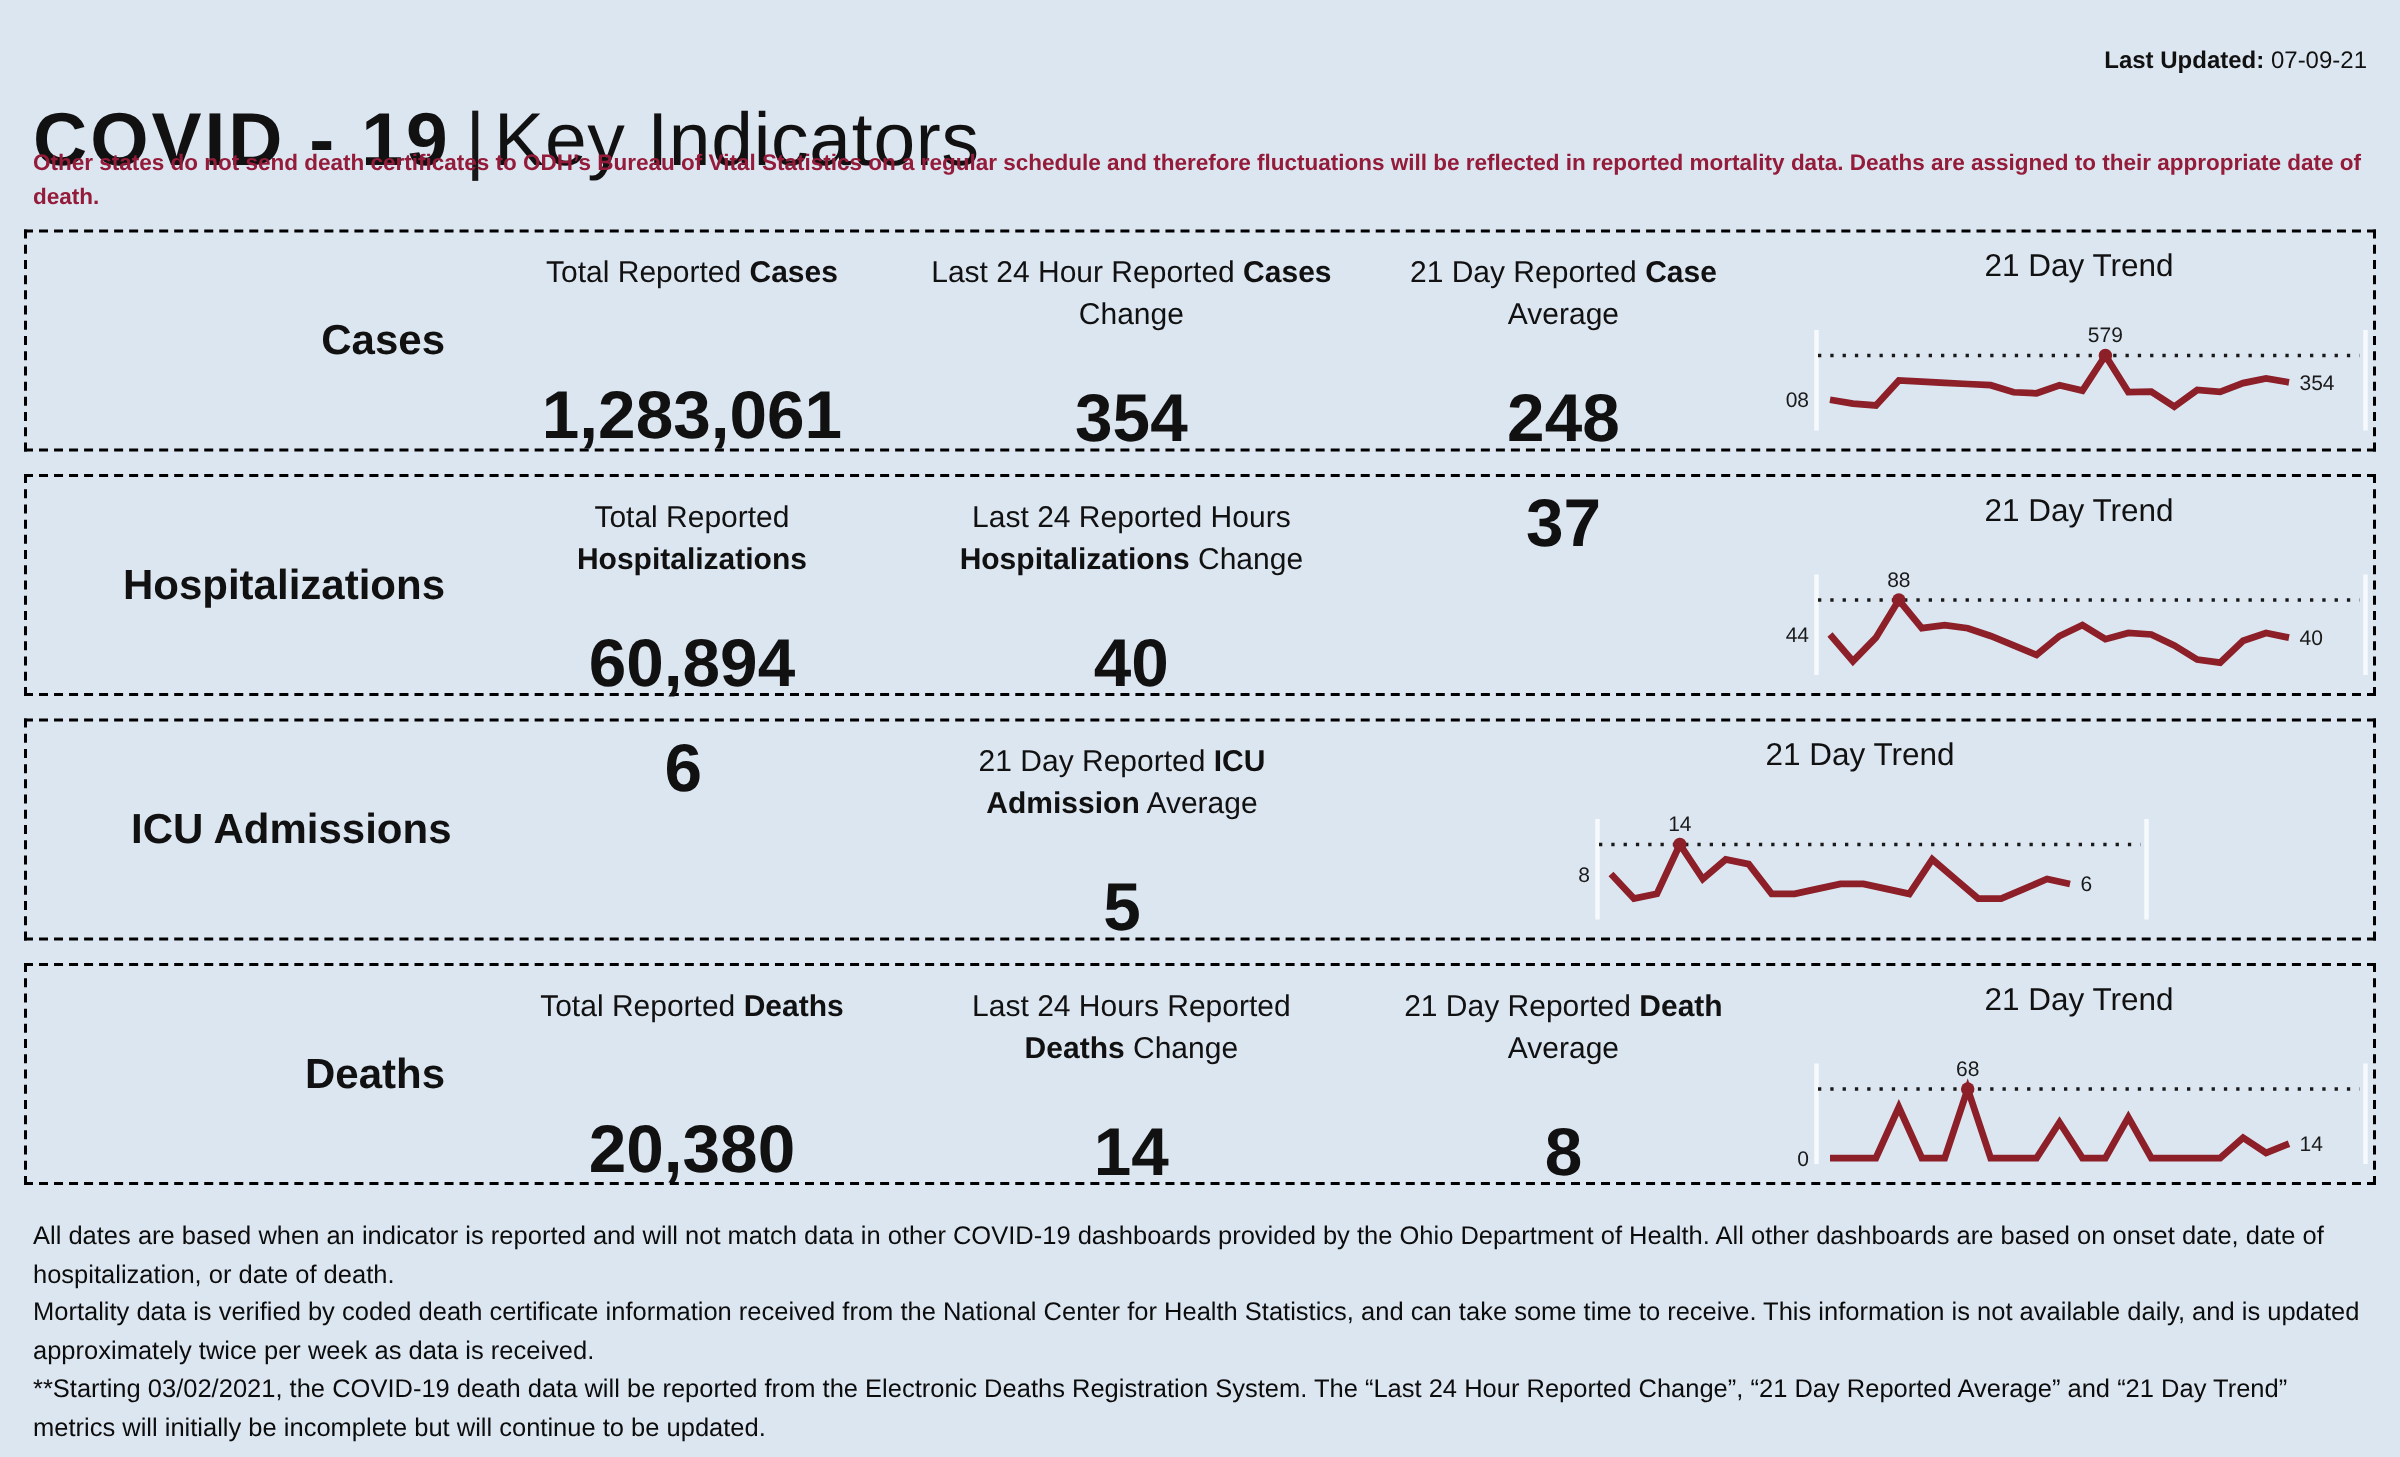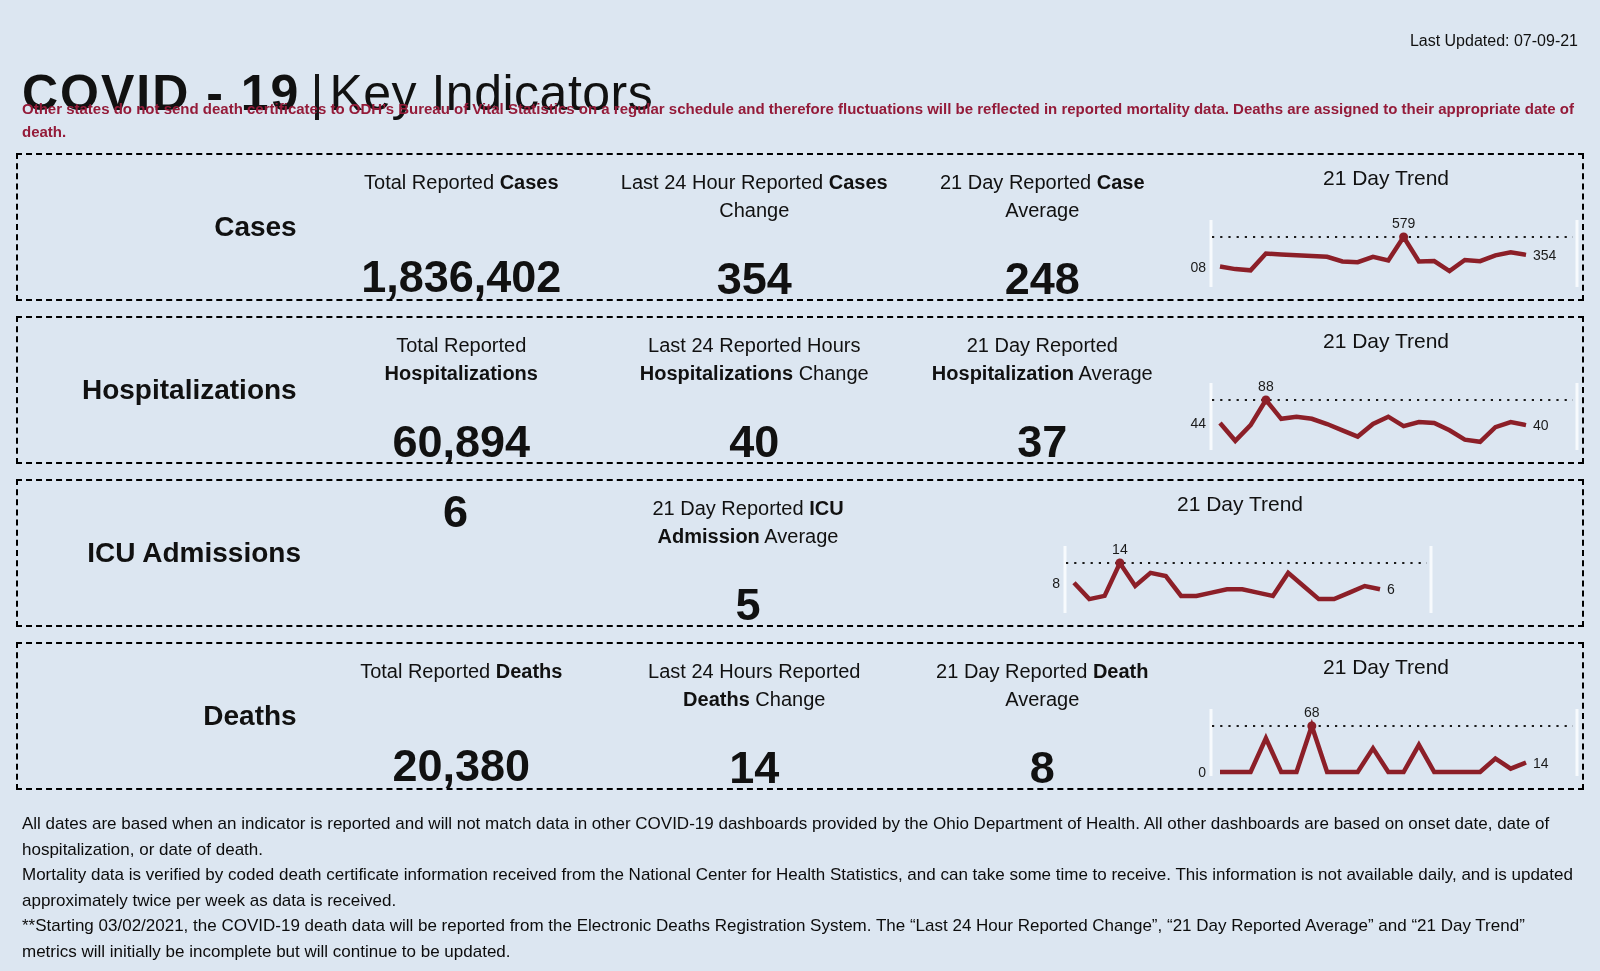--- a/index.html
+++ b/index.html
@@ -12,21 +12,21 @@
   }
   .page { padding:0 16px; }
 
   
   .hdr { display:flex; justify-content:space-between; align-items:flex-start; padding:18px 6px 0 6px; height:96px; }
   .title { font-size:50px; line-height:1.1; white-space:nowrap;margin-top:48px; }
   .title .t-bold { font-weight:bold; letter-spacing:2px; }
   .title .t-sep { font-weight:400; padding:0 6px 0 10px; color:#161616; }
   .title .t-reg { font-weight:400; letter-spacing:0.5px; }
   .updated { font-size:16px; padding-top:14px; white-space:nowrap; }
-  .updated .u-lbl { font-weight:normal;margin-top:33px; }
+  .updated .u-lbl { font-weight:bold;margin-top:33px; }
 
   
   .disclaimer {
     color:#941b39; font-weight:bold; font-size:15px; line-height:1.5;
     padding:2px 6px 10px 6px; max-width:1570px;
   }
 
   
   .row {
     border:2px dashed #000;
@@ -73,21 +73,21 @@
       <span>07-09-21</span>
     </div>
   </div>
 
   <div class="disclaimer">Other states do not send death certificates to ODH’s Bureau of Vital Statistics on a regular schedule and therefore fluctuations will be reflected in reported mortality data. Deaths are assigned to their appropriate date of death.</div>
 
   <div class="row">
     <div class="cell-label">Cases</div>
     <div class="cell-metric cell-total">
       <div class="m-header"><span>Total Reported </span><span style="font-weight: bold;">Cases</span></div>
-      <div class="m-value">1,836,402</div>
+      <div class="m-value">1,283,061</div>
     </div>
     <div class="cell-metric cell-change">
       <div class="m-header"><span>Last 24 Hour Reported </span><span style="font-weight: bold;">Cases</span><span> Change</span></div>
       <div class="m-value">354</div>
     </div>
     <div class="cell-metric cell-average">
       <div class="m-header"><span>21 Day Reported </span><span style="font-weight: bold;">Case</span><span> Average</span></div>
       <div class="m-value">248</div>
     </div>
     <div class="cell-trend">
@@ -109,21 +109,20 @@
     <div class="cell-label">Hospitalizations</div>
     <div class="cell-metric cell-total">
       <div class="m-header"><span>Total Reported </span><span style="font-weight: bold;">Hospitalizations</span></div>
       <div class="m-value">60,894</div>
     </div>
     <div class="cell-metric cell-change">
       <div class="m-header"><span>Last 24 Reported Hours </span><span style="font-weight: bold;">Hospitalizations</span><span> Change</span></div>
       <div class="m-value">40</div>
     </div>
     <div class="cell-metric cell-average">
-      <div class="m-header"><span>21 Day Reported </span><span style="font-weight: bold;">Hospitalization</span><span> Average</span></div>
       <div class="m-value">37</div>
     </div>
     <div class="cell-trend">
       <div class="trend-title">21 Day Trend</div>
       <div class="sparkline"><svg viewBox="0 0 392 84" width="392" height="84">
             <line x1="21" y1="5" x2="21" y2="72" stroke="#f7fafd" stroke-width="3"></line>
             <line x1="387" y1="5" x2="387" y2="72" stroke="#f7fafd" stroke-width="3"></line>
             <line x1="22" y1="22.0" x2="383" y2="22.0" stroke="#1a1a1a" stroke-width="2.2" stroke-dasharray="2.2 6"></line>
             <polyline points="30.0,45.0 45.3,62.8 60.6,47.1 75.9,22.0 91.2,40.8 106.5,38.7 121.8,40.8 137.1,46.0 152.4,52.3 167.7,58.6 183.0,46.0 198.3,38.7 213.6,48.1 228.9,44.0 244.2,45.0 259.5,52.3 274.8,61.7 290.1,63.8 305.4,49.2 320.7,44.0 336.0,47.1" fill="none" stroke="#8c1f28" stroke-width="4.5"></polyline>
             <circle cx="75.9" cy="22.0" r="4.5" fill="#8c1f28"></circle>

